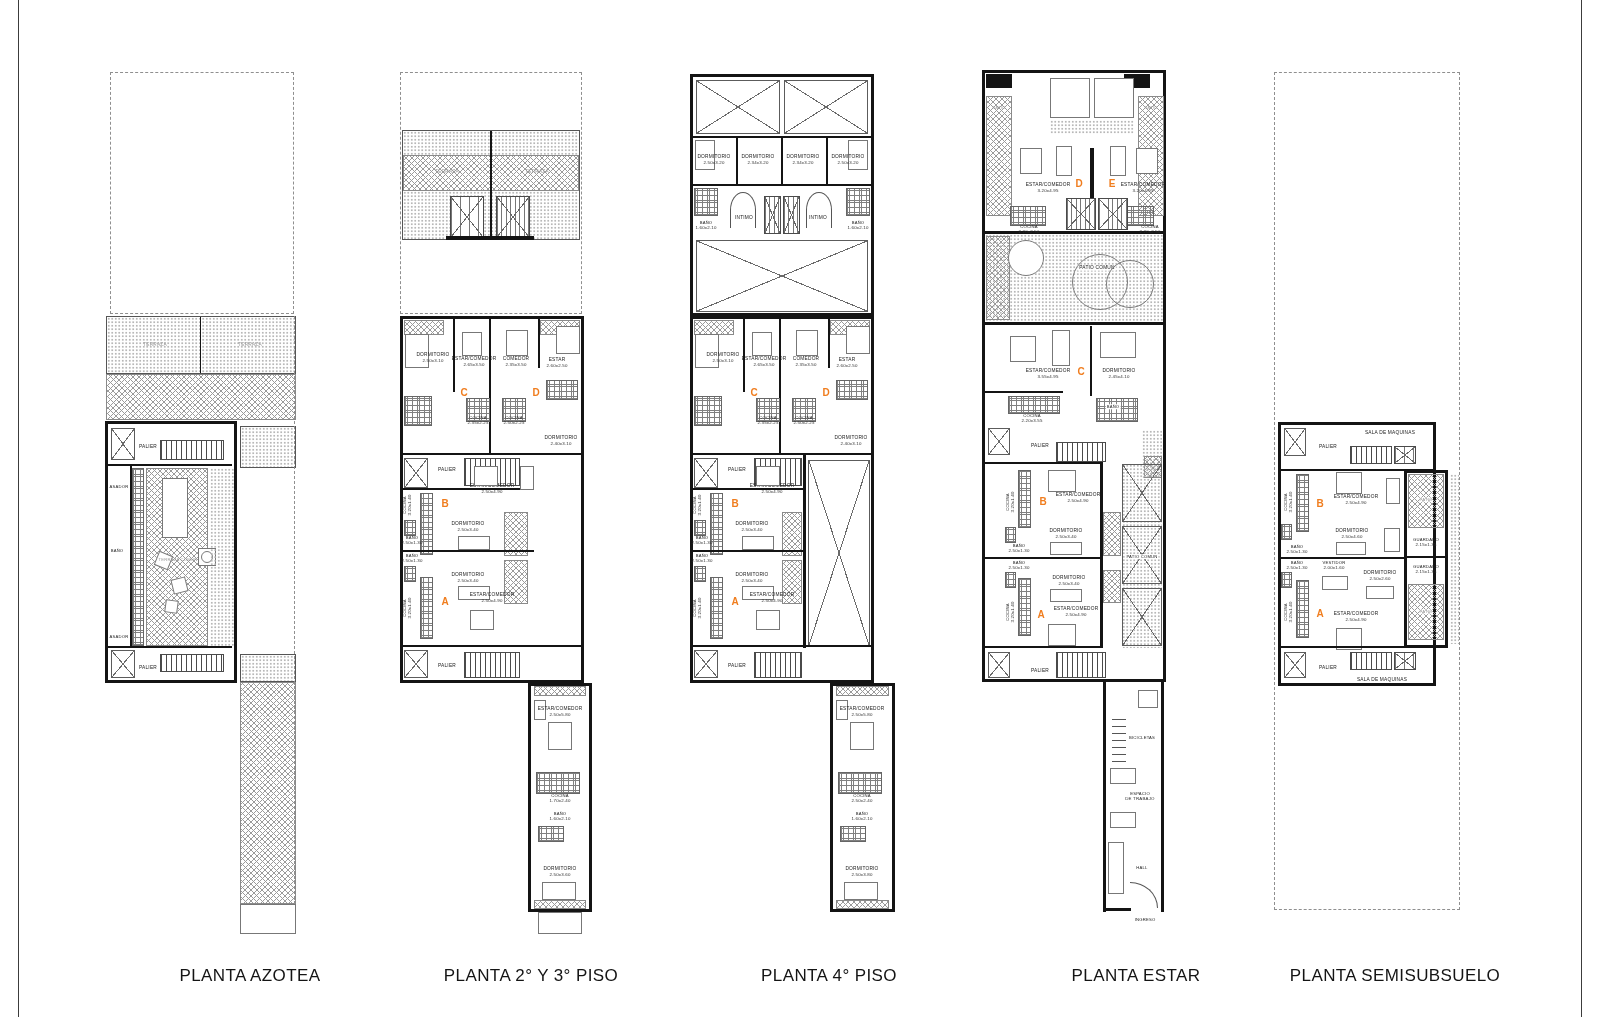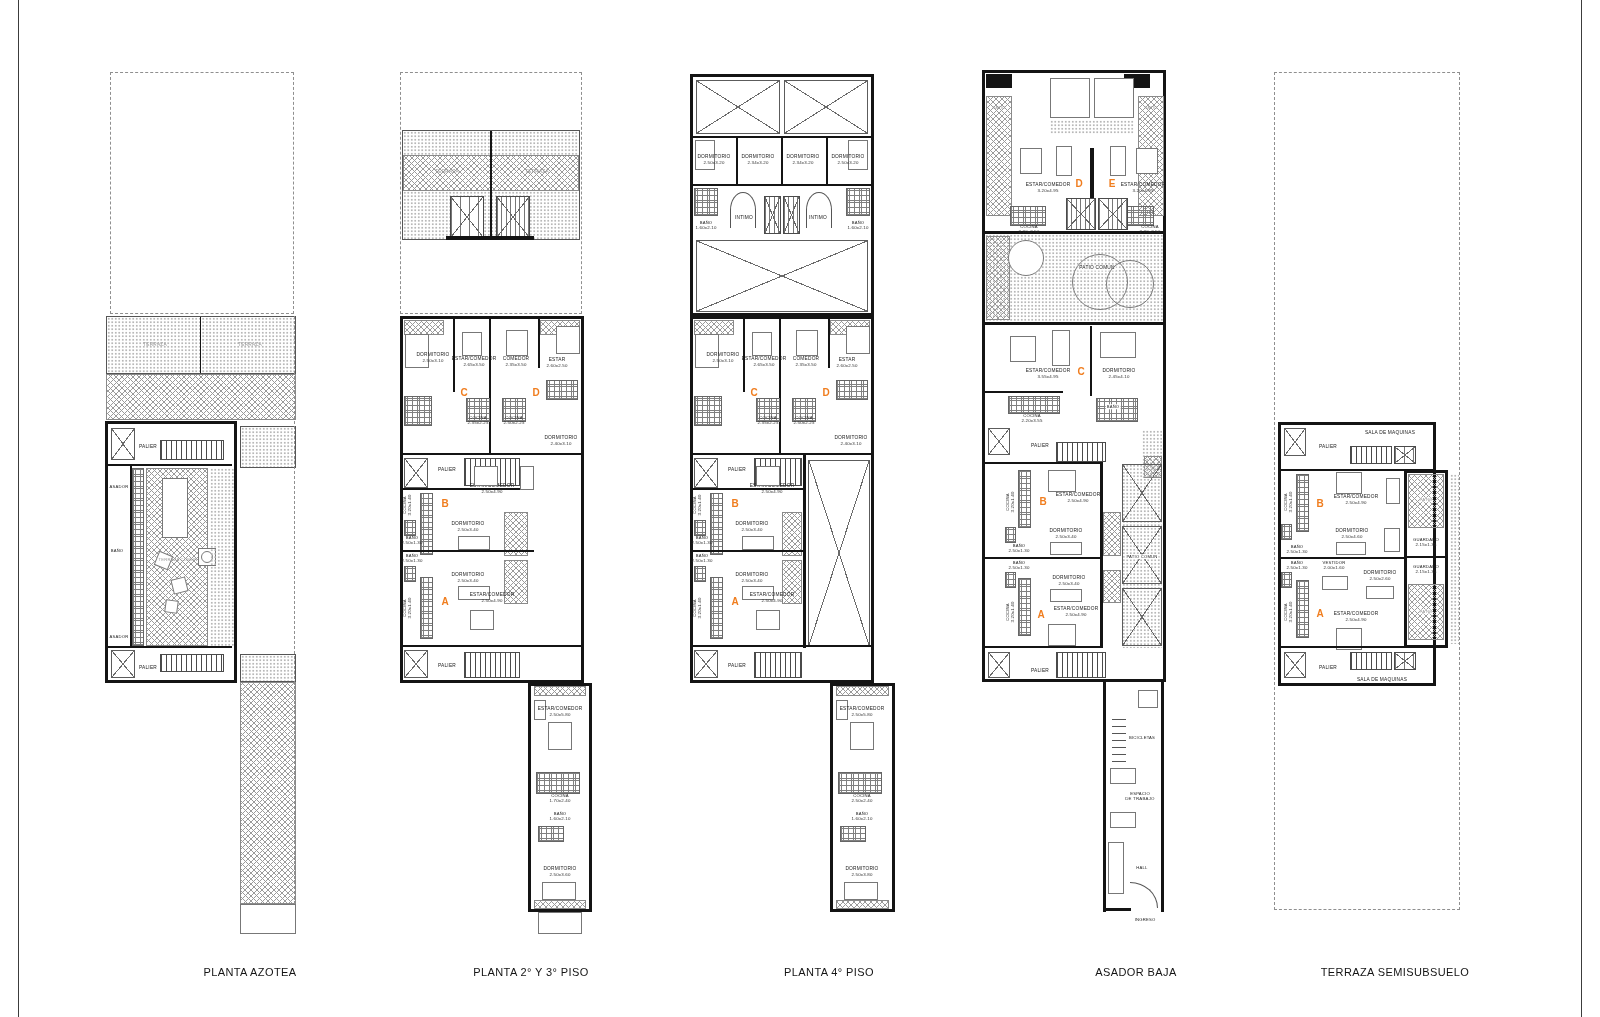--- a/index.html
+++ b/index.html
@@ -32,21 +32,21 @@
   .tree{position:absolute;box-sizing:border-box;border:1px solid #7a7a7a;border-radius:50%;}
   .bars{position:absolute;background-image:repeating-linear-gradient(0deg,#555 0,#555 1px,transparent 1px,transparent 7px);}
   
   .lbl{position:absolute;transform:translate(-50%,-50%);font-size:4.8px;line-height:1.3;color:#222;
        text-align:center;white-space:nowrap;letter-spacing:.2px;}
   .lbl .dims{display:block;font-size:4.4px;color:#2e2e2e;}
   .lbl.sm{font-size:4.2px;}
   .lbl.faint{color:#9b9b9b;}
   .lbl.vl{transform:translate(-50%,-50%) rotate(-90deg);}
   .unit{position:absolute;transform:translate(-50%,-50%);font-weight:bold;font-size:10px;color:var(--unit,#f07d1e);}
-  .title{position:absolute;transform:translateX(-50%);font-size:11px;color:#141414;letter-spacing:.4px;white-space:nowrap;}
+  .title{position:absolute;transform:translateX(-50%);font-size:17px;color:#141414;letter-spacing:.4px;white-space:nowrap;}
   .edge{position:absolute;width:1px;background:#3c3c3c;}
 </style>
 </head>
 <body>
 
 <div id="sheet">
   <div class="edge" style="left:18px;top:0;height:1017px"></div>
   <div class="edge" style="left:1581px;top:0;height:1017px"></div>
 
   <div>
@@ -435,15 +435,15 @@
     <div class="lbl sm" style="left:1426px;top:543px"><span>GUARDADO</span><span class="dims">2.15x1.35</span></div>
     <div class="w" style="left:1406px;top:556px;width:40px;height:1.5px"></div>
     <div class="lbl sm" style="left:1426px;top:570px"><span>GUARDADO</span><span class="dims">2.15x1.35</span></div>
     <div class="xh" style="left:1408px;top:584px;width:36px;height:56px"></div>
     <div class="lbl sm faint" style="left:1426px;top:612px;background:rgba(255,255,255,.6)"><span>PATIO</span></div>
   </div>
 
   <div class="title" style="left:250px;top:966px">PLANTA AZOTEA</div>
   <div class="title" style="left:531px;top:966px">PLANTA 2° Y 3°  PISO</div>
   <div class="title" style="left:829px;top:966px">PLANTA 4° PISO</div>
-  <div class="title" style="left:1136px;top:966px">ASADOR BAJA</div>
-  <div class="title" style="left:1395px;top:966px">TERRAZA SEMISUBSUELO</div>
+  <div class="title" style="left:1136px;top:966px">PLANTA ESTAR</div>
+  <div class="title" style="left:1395px;top:966px">PLANTA SEMISUBSUELO</div>
 </div>
 
 </body></html>

